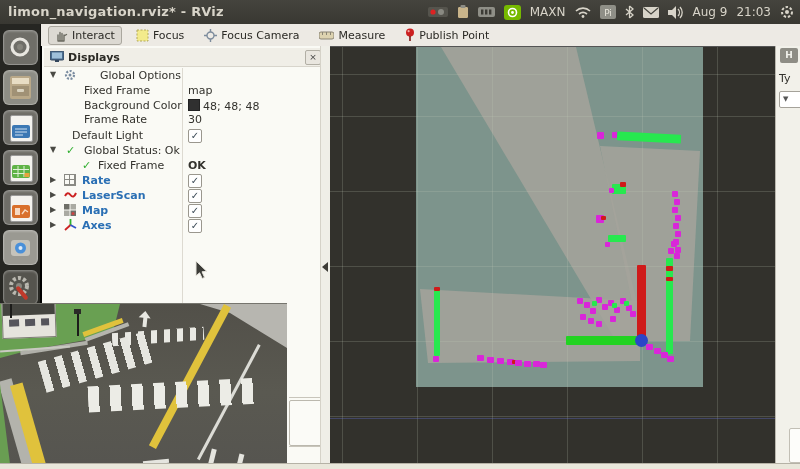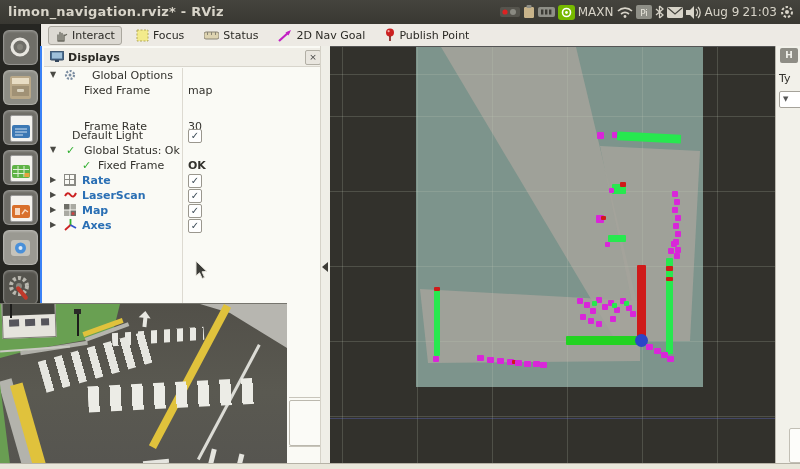--- a/index.html
+++ b/index.html
@@ -2,34 +2,34 @@
 <html><head>
 <meta charset="utf-8">
 <style>
   html,body{margin:0;padding:0;background:#d8d6cc;}
   #root{position:relative;width:800px;height:469px;overflow:hidden;
         font-family:"DejaVu Sans","Liberation Sans",sans-serif;background:#e9e7df;}
   .abs{position:absolute;}
   
   #topbar{left:0;top:0;width:800px;height:32px;background:linear-gradient(#45443e,#35342e);color:#d8d4c9;}
   #title{left:8px;top:4px;font-size:13px;font-weight:bold;letter-spacing:.2px;}
-  #tray{right:6px;top:0;height:24px;display:flex;align-items:center;gap:3px;font-size:12px;color:#d8d4c9;}
+  #tray{right:6px;top:0;height:24px;display:flex;align-items:center;gap:9px;font-size:12px;color:#d8d4c9;}
   .tray-ic{display:inline-flex;align-items:center;}
   
   #launcher{left:0;top:24px;width:40px;height:286px;background:#262622;border-right:1px solid #151512;}
   .tile{position:absolute;left:3px;width:33px;height:33px;border-radius:6px;background:#6f6e68;
         border:1px solid rgba(255,255,255,.25);box-shadow:inset 0 1px 2px rgba(255,255,255,.2);overflow:hidden;}
   .page{position:absolute;left:6px;top:4px;width:21px;height:25px;background:#f4f3ef;border-radius:2px;border:1px solid #999;}
   
   #toolbar{left:40px;top:24px;width:760px;height:22px;background:#edeae4;border-bottom:1px solid #c9c6bd;
            display:flex;align-items:center;font-size:11px;color:#2b2a25;}
   .tool{display:inline-flex;align-items:center;gap:4px;padding:2px 6px;margin-left:8px;white-space:nowrap;}
   .tool.pressed{background:#dcd9d2;border:1px solid #aaa79e;border-radius:3px;}
   
-  #displays{left:40px;top:46px;width:280px;height:423px;background:#fafaf5;border-left:2px solid #3b82f6;}
+  #displays{left:40px;top:46px;width:280px;height:423px;background:#fafaf5;border-left:2px solid #000000;}
   #dp-header{left:2px;top:2px;width:276px;height:18px;background:#f0eee7;border-bottom:1px solid #d8d5cc;}
   #dp-title{left:24px;top:3px;font-size:11px;font-weight:bold;color:#2b2a25;}
   #dp-close{left:261px;top:2px;width:14px;height:13px;background:#e9e6df;border:1px solid #b2afa5;
             font-size:9px;line-height:13px;text-align:center;color:#444;border-radius:2px;}
   #dp-divider{left:140px;top:22px;width:1px;height:330px;background:#dddad1;}
   .row{position:absolute;left:0;width:278px;height:15px;font-size:11px;color:#33322d;}
   .row .exp{position:absolute;font-size:8px;color:#4a4a44;top:2px;}
   .row .lbl{position:absolute;top:1px;white-space:nowrap;}
   .row .val{position:absolute;left:146px;top:1px;white-space:nowrap;}
   .blue{color:#2a6fb4;font-weight:bold;}
@@ -172,32 +172,32 @@
         </svg>
       <span>Interact</span>
       </span>
     <span class="tool">
       <svg width="13" height="13">
           <rect x="1" y="1" width="11" height="11" fill="#f3eb8c" stroke="#b3a95a" stroke-dasharray="2 1.5"></rect>
         </svg>
       <span>Focus</span>
       </span>
     <span class="tool">
+      <svg width="13" height="13">
+          <circle cx="6.5" cy="6.5" r="3.5" fill="none" stroke="#7d8c9d" stroke-width="1.4"></circle>
+          <path d="M6.5 0 V3 M6.5 10 V13 M0 6.5 H3 M10 6.5 H13" stroke="#7d8c9d" stroke-width="1.4"></path>
+        </svg>
+      <span>Focus Camera</span>
+      </span>
+    <span class="tool">
       <svg width="15" height="9">
           <rect x="0" y="1" width="15" height="7" rx="2" fill="#ddd3b0" stroke="#8a8574"></rect>
           <path d="M3.5 1 v3 M7.5 1 v3 M11.5 1 v3" stroke="#8a8574"></path>
         </svg>
-      <span>Status</span>
-      </span>
-    <span class="tool">
-      <svg width="14" height="13">
-          <path d="M1 12 L11 3" stroke="#c320c3" stroke-width="2.2"></path>
-          <polygon points="13,1 7.5,3.5 10.5,6.5" fill="#c320c3"></polygon>
-        </svg>
-      <span>2D Nav Goal</span>
+      <span>Measure</span>
       </span>
     <span class="tool">
       <svg width="10" height="14">
           <circle cx="5" cy="4.5" r="4" fill="#cc2020"></circle>
           <path d="M5 8 L5 13" stroke="#7c1512" stroke-width="1.6"></path>
           <circle cx="3.6" cy="3.2" r="1.1" fill="#f2a9a4"></circle>
         </svg>
       <span>Publish Point</span>
       </span>
 
@@ -268,27 +268,31 @@
       <div id="dp-close" class="abs">×</div>
     </div>
     <div id="dp-divider" class="abs"></div>
 
     <div class="row" style="top:22px">
       <span class="exp" style="left:8px">▼</span>
       <svg class="ticon" style="left:22px" width="12" height="12">
           <circle cx="6" cy="6" r="4" fill="none" stroke="#7a8ca0" stroke-width="2.2" stroke-dasharray="2 1.6"></circle>
           <circle cx="6" cy="6" r="1.5" fill="#7a8ca0"></circle>
         </svg>
-      <span class="lbl" style="left:50px">Global Options</span>
+      <span class="lbl" style="left:58px">Global Options</span>
     </div>
     <div class="row" style="top:37px">
       <span class="lbl" style="left:42px">Fixed Frame</span>
       <span class="val">map</span>
     </div>
-    <div class="row" style="top:73px">
+    <div class="row" style="top:52px">
+      <span class="lbl" style="left:42px">Background Color</span>
+      <span class="val"><span class="swatch"></span><span>48; 48; 48</span></span>
+    </div>
+    <div class="row" style="top:66px">
       <span class="lbl" style="left:42px">Frame Rate</span>
       <span class="val">30</span>
     </div>
     <div class="row" style="top:82px">
       <span class="lbl" style="left:30px">Default Light</span>
       <span class="cb">✓</span>
     </div>
     <div class="row" style="top:97px">
       <span class="exp" style="left:8px">▼</span>
       <span class="lbl gcheck" style="left:24px">✓</span>

